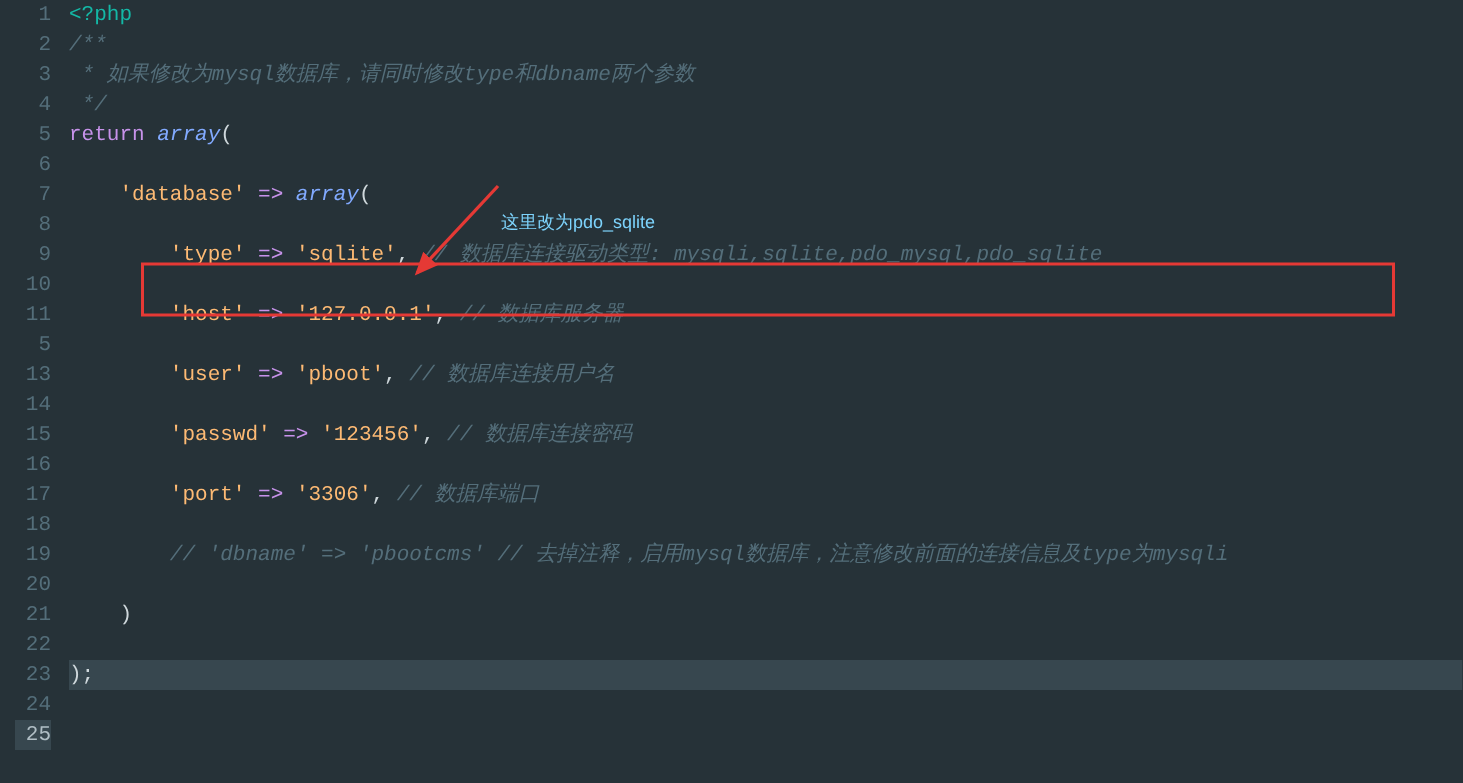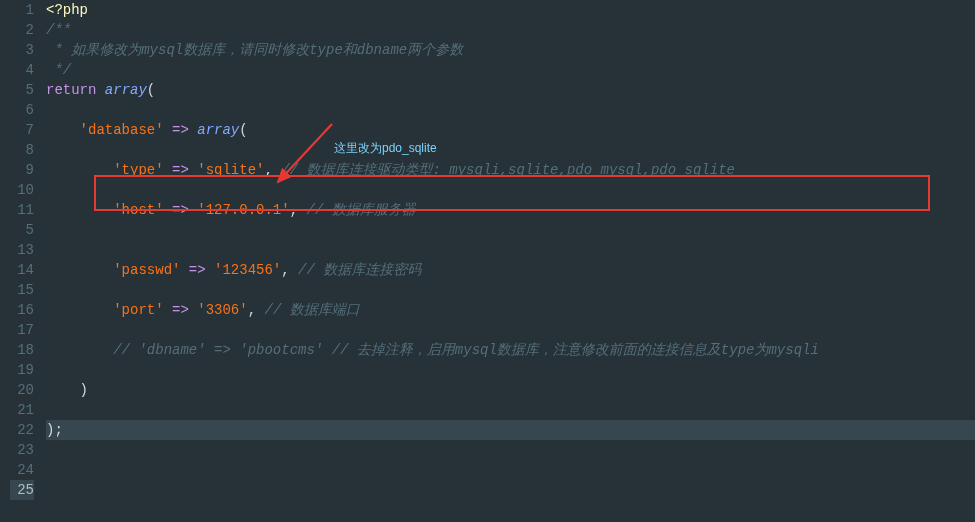--- a/index.html
+++ b/index.html
@@ -42,25 +42,25 @@
     height: 20px;
     line-height: 20px;
     white-space: pre;
   }
   .line-active-bg {
     background: #37474f;
   }
   
   .kw-return { color: #c792ea; }
   .kw-array  { color: #82aaff; font-style: italic; }
-  .str       { color: #f97316; }
+  .str       { color: #fdba74; }
   .op        { color: #c792ea; }
   .paren     { color: #cfd8dc; }
   .comment   { color: #546e7a; font-style: italic; }
-  .php-tag   { color: #fef9c3; }
+  .php-tag   { color: #14b8a6; }
 
   
   .highlight-box {
     position: absolute;
     border: 2px solid #e53935;
     pointer-events: none;
   }
   
   .annotation {
     position: absolute;
@@ -126,20 +126,21 @@
     <div class="line"></div>
 
     <div class="line">        <span class="str">'type'</span><span class="op"> =&gt; </span><span class="str">'sqlite'</span><span class="paren">, </span><span class="comment">// 数据库连接驱动类型: mysqli,sqlite,pdo_mysql,pdo_sqlite</span></div>
 
     <div class="line"></div>
 
     <div class="line">        <span class="str">'host'</span><span class="op"> =&gt; </span><span class="str">'127.0.0.1'</span><span class="paren">, </span><span class="comment">// 数据库服务器</span></div>
 
     <div class="line"></div>
 
+    <div class="line">        <span class="str">'user'</span><span class="op"> =&gt; </span><span class="str">'pboot'</span><span class="paren">, </span><span class="comment">// 数据库连接用户名</span></div>
 
     <div class="line"></div>
 
     <div class="line">        <span class="str">'passwd'</span><span class="op"> =&gt; </span><span class="str">'123456'</span><span class="paren">, </span><span class="comment">// 数据库连接密码</span></div>
 
     <div class="line"></div>
 
     <div class="line">        <span class="str">'port'</span><span class="op"> =&gt; </span><span class="str">'3306'</span><span class="paren">, </span><span class="comment">// 数据库端口</span></div>
 
     <div class="line"></div>

